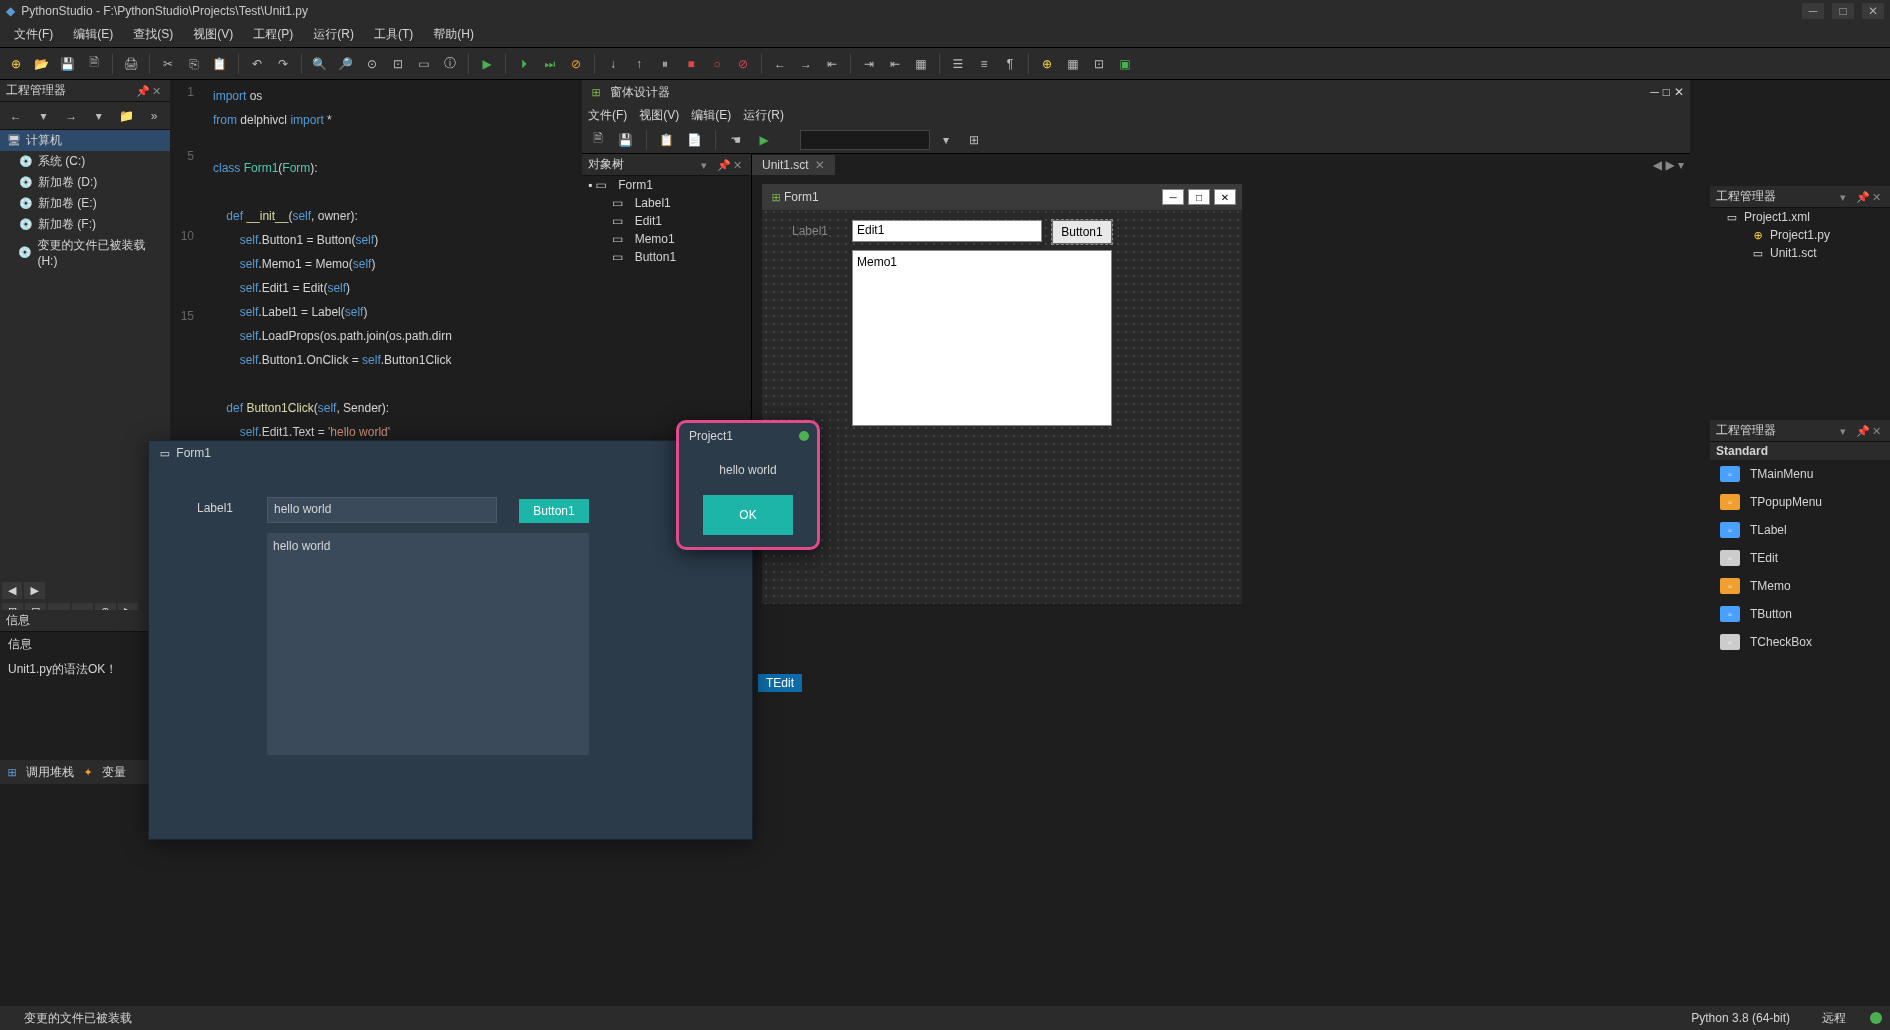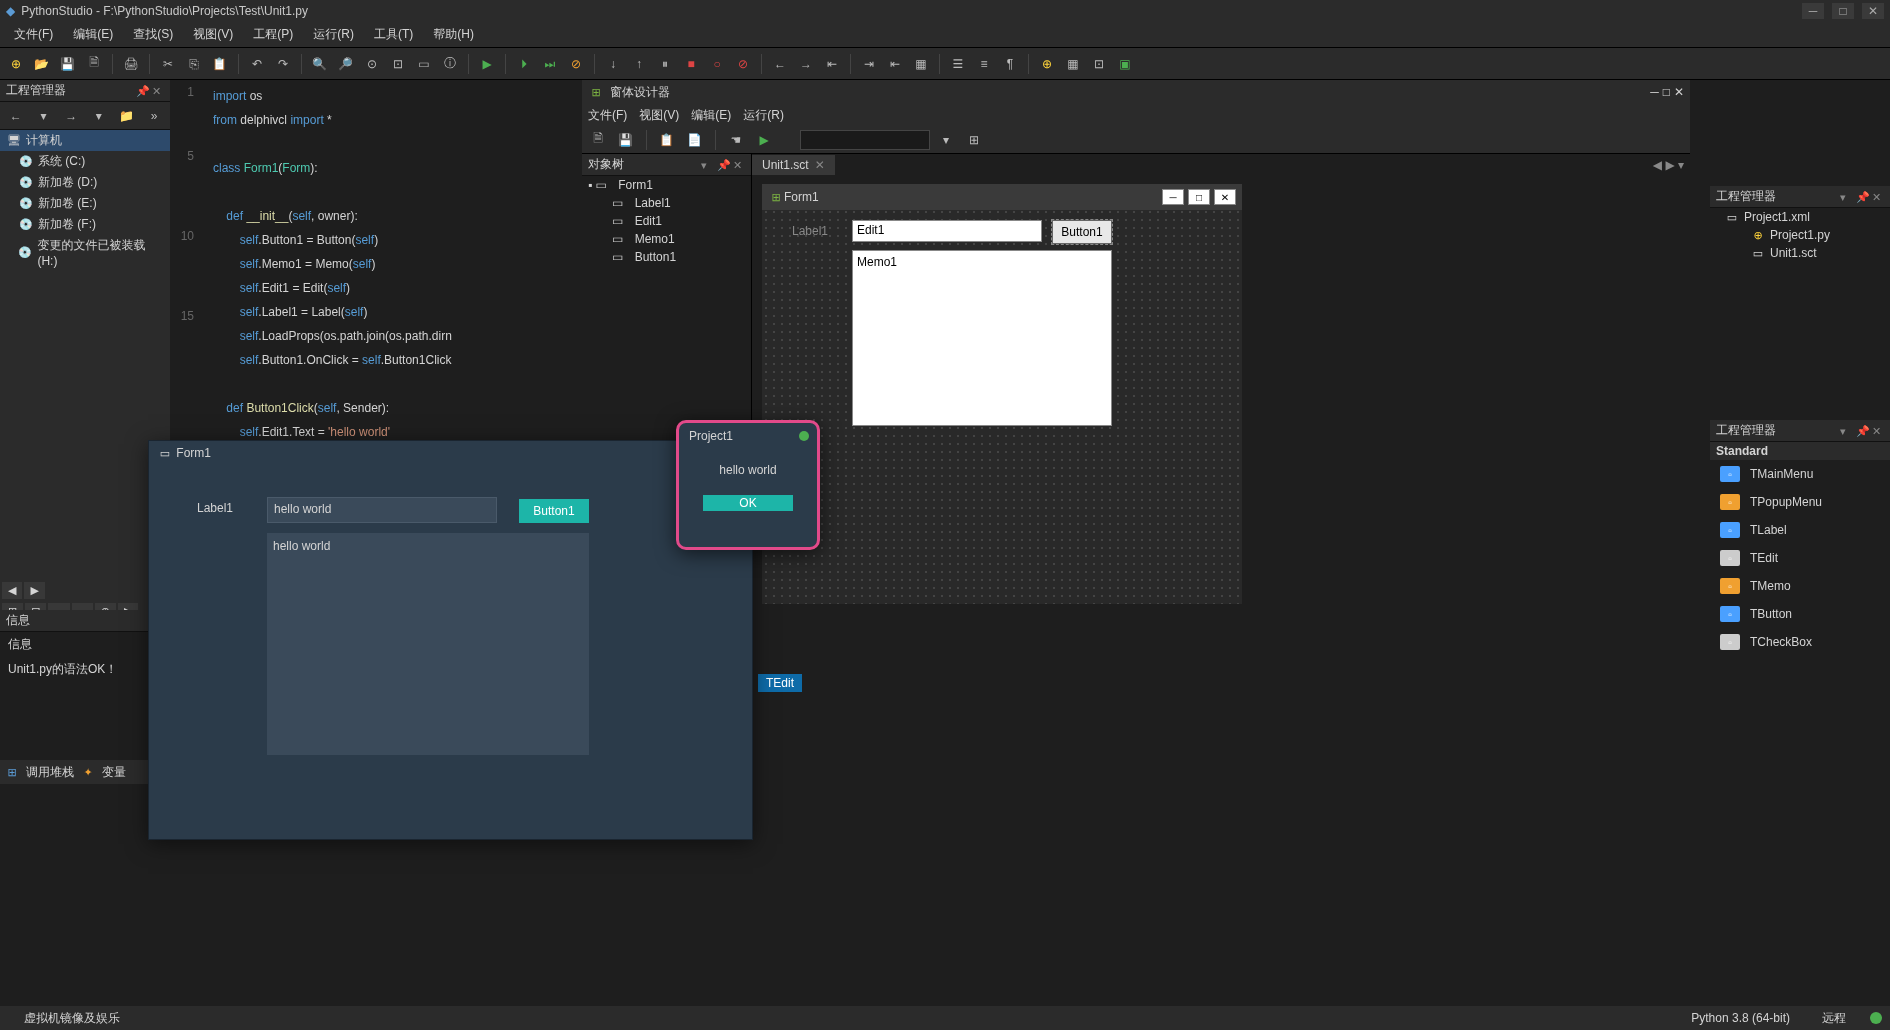--- a/index.html
+++ b/index.html
@@ -63,21 +63,21 @@
 .run-form { position:absolute; left:148px; top:360px; width:605px; height:400px; background:#2b3b4a; border:1px solid #1a2530; box-shadow:0 4px 20px rgba(0,0,0,0.5); z-index:50; }
 .run-title { height:24px; background:#2b3b4a; display:flex; align-items:center; padding:0 8px; color:#d4d4d4; }
 .run-label { position:absolute; left:48px; top:60px; color:#d4d4d4; }
 .run-edit { position:absolute; left:118px; top:56px; width:230px; height:26px; background:#3a4a5a; color:#d4d4d4; padding:4px 6px; border:1px solid #4a5a6a; }
 .run-btn { position:absolute; left:370px; top:58px; width:70px; height:24px; background:#1db5a8; color:#fff; display:flex; align-items:center; justify-content:center; }
 .run-memo { position:absolute; left:118px; top:92px; width:322px; height:222px; background:#3a4a5a; color:#d4d4d4; padding:6px; }
 .msgbox { position:absolute; left:676px; top:340px; width:144px; height:130px; background:#2b3b4a; border:3px solid #e24a8a; border-radius:10px; z-index:100; box-shadow:0 4px 20px rgba(0,0,0,0.6); }
 .msgbox .mtitle { padding:6px 10px; color:#d4d4d4; position:relative; }
 .msgbox .mdot { position:absolute; right:8px; top:8px; width:10px; height:10px; border-radius:50%; background:#4CAF50; }
 .msgbox .mtext { text-align:center; padding:14px 0 10px; color:#d4d4d4; }
-.msgbox .mbtn { margin:8px auto; width:90px; height:16px; background:#1db5a8; color:#fff; display:flex; align-items:center; justify-content:center; }
+.msgbox .mbtn { margin:8px auto; width:90px; height:40px; background:#1db5a8; color:#fff; display:flex; align-items:center; justify-content:center; }
 .watermark { position:absolute; left:685px; top:370px; color:#e24a8a; font-size:22px; font-family:"KaiTi","STKaiti",serif; z-index:60; opacity:0.9; letter-spacing:2px; transform:rotate(-2deg); pointer-events:none; }
 .coord-bar { position:absolute; left:582px; top:620px; right:200px; height:22px; background:#2b2b2b; padding:2px 180px; color:#aaa; }
 </style>
 </head>
 <body>
 
 <div class="titlebar">
   <span style="color:#5b9bd5;margin-right:6px">◆</span>
   <span>PythonStudio - F:\PythonStudio\Projects\Test\Unit1.py</span>
   <div class="wbtns">
@@ -398,18 +398,18 @@
 
   <div class="msgbox">
     <div class="mtitle"><span>Project1</span><span class="mdot"></span></div>
     <div class="mtext">hello world</div>
     <div class="mbtn">OK</div>
   </div>
 
 </div>
 
 <div class="status-bar">
-  <span class="sseg">虚拟机镜像及娱乐</span>
+  <span class="sseg">变更的文件已被装载</span>
   <span style="flex:1"></span>
   <span class="sseg">Python 3.8 (64-bit)</span>
   <span class="sseg">远程</span>
   <span class="sdot"></span>
 </div>
 
 </body></html>

